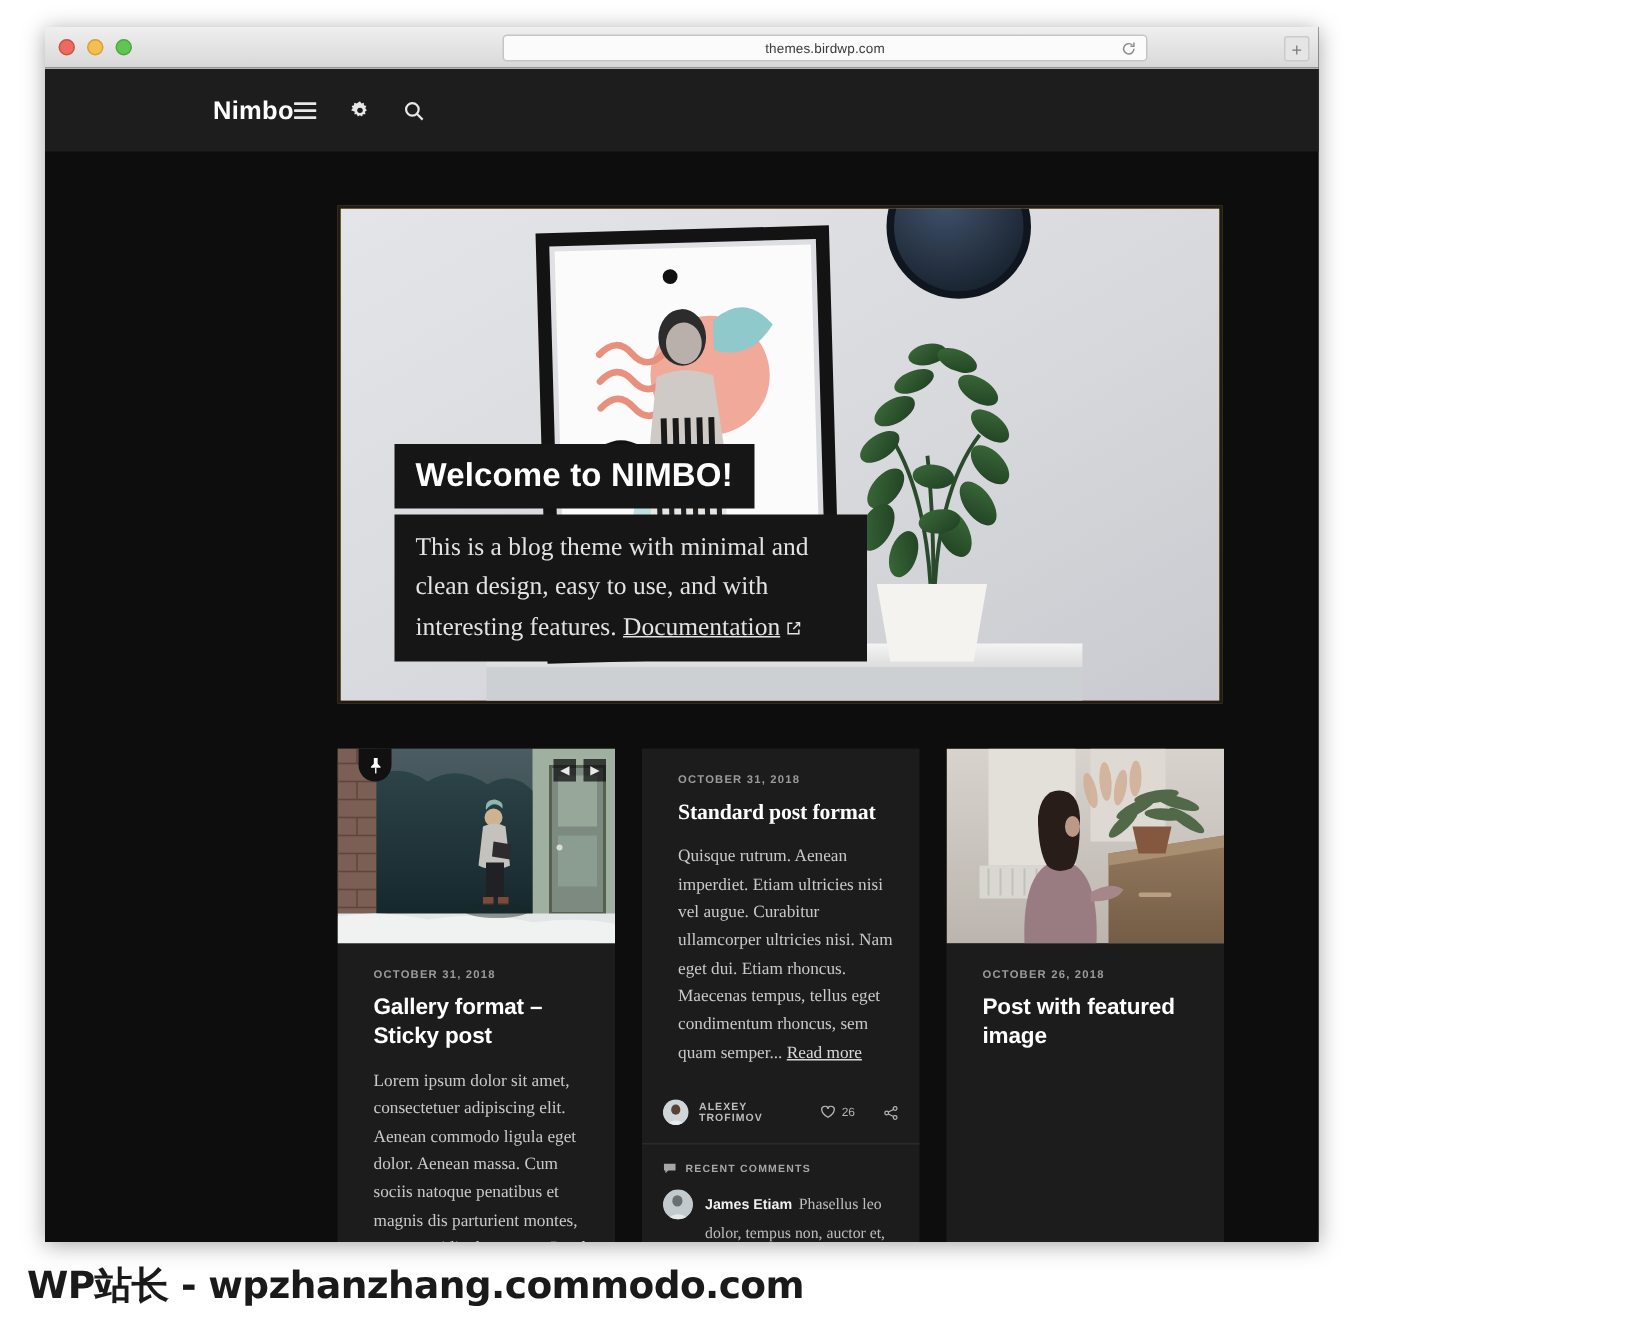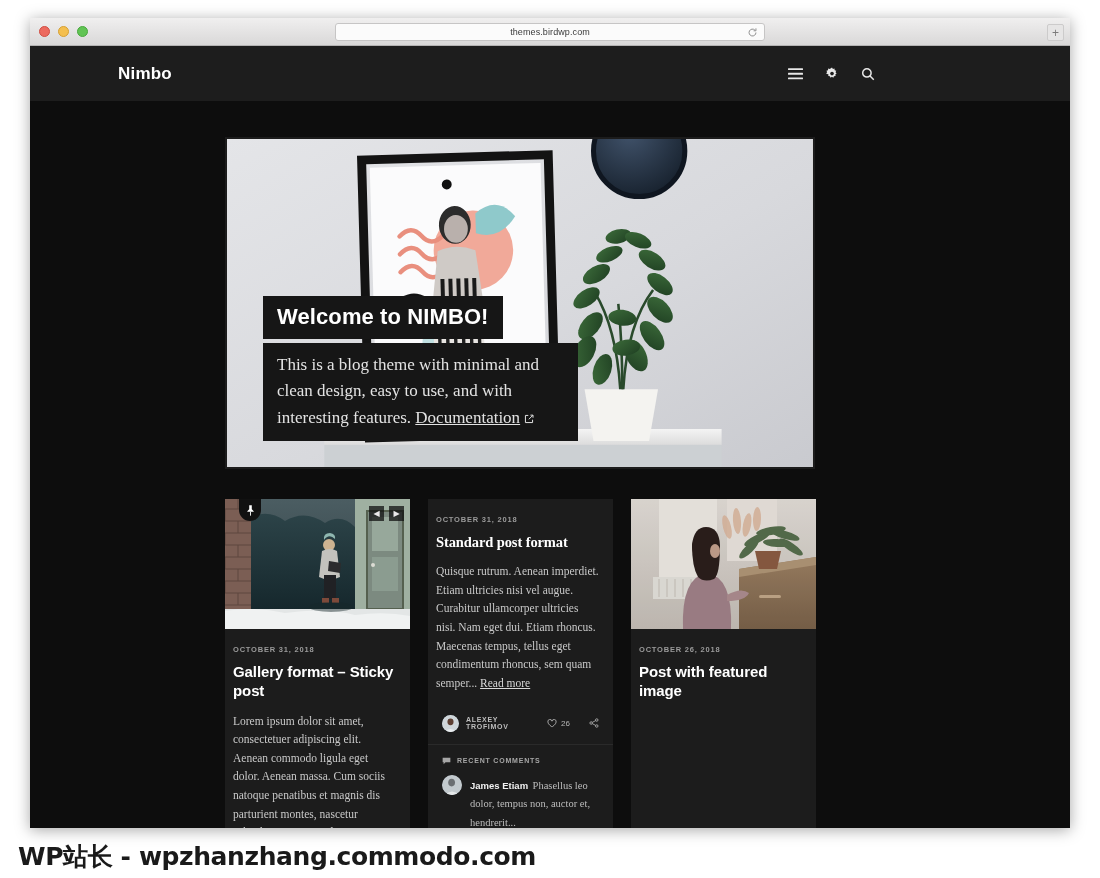--- a/index.html
+++ b/index.html
@@ -9,21 +9,21 @@
     font-family: "Liberation Sans", sans-serif;
     overflow: hidden;
   }
 
   
   .page { position: relative; width: 1100px; height: 878px; background: #ffffff; }
 
   
   .browser {
     position: absolute; left: 30px; top: 18px;
-    width: 1040px; height: 810px;
+    width: 849px; height: 810px;
     background: #0d0d0d;
     overflow: hidden;
     box-shadow: 0 2px 14px rgba(0,0,0,0.35);
   }
   .chrome-bar {
     position: relative;
     height: 28px;
     background: linear-gradient(180deg,#f0efef 0%,#d9d8d8 100%);
     border-bottom: 1px solid #b4b3b3;
     display: flex; align-items: center;
@@ -63,22 +63,22 @@
     width: 1040px; height: 782px;
     background: #0d0d0d;
     overflow: hidden;
   }
 
   
   .site-header {
     height: 55px;
     background: #1d1d1d;
     display: flex; align-items: center;
-    padding: 0 195px 0 88px;
-    justify-content: space-between;
+    padding: 0 195px 0 112px;
+    justify-content: flex-start;
   }
   .brand {
     color: #ffffff; font-size: 17px; font-weight: 700;
     letter-spacing: .2px;
   }
   .header-icons { display: flex; align-items: center; gap: 22px; }
   .hicon { color: #e8e8e8; display: flex; align-items: center; cursor: pointer; }
 
   
   .site-main { padding: 36px 195px 0 195px; }
@@ -149,21 +149,21 @@
     display: flex; gap: 5px; z-index: 3;
   }
   .gal-btn {
     width: 15px; height: 15px;
     background: rgba(12,12,12,.72);
     color: #e9e9e9;
     display: flex; align-items: center; justify-content: center;
     font-size: 8px; line-height: 1;
   }
 
-  .card-body { padding: 16px 14px 12px 8px; }
+  .card-body { padding: 16px 14px 12px 24px; }
   .post-date {
     color: #9b9b9b; font-size: 7.5px; font-weight: 700;
     letter-spacing: .8px; text-transform: uppercase;
     margin-bottom: 9px;
   }
   .post-title {
     color: #ffffff; font-size: 15px; font-weight: 700;
     line-height: 1.25; letter-spacing: -.1px;
     margin-bottom: 11px;
   }

